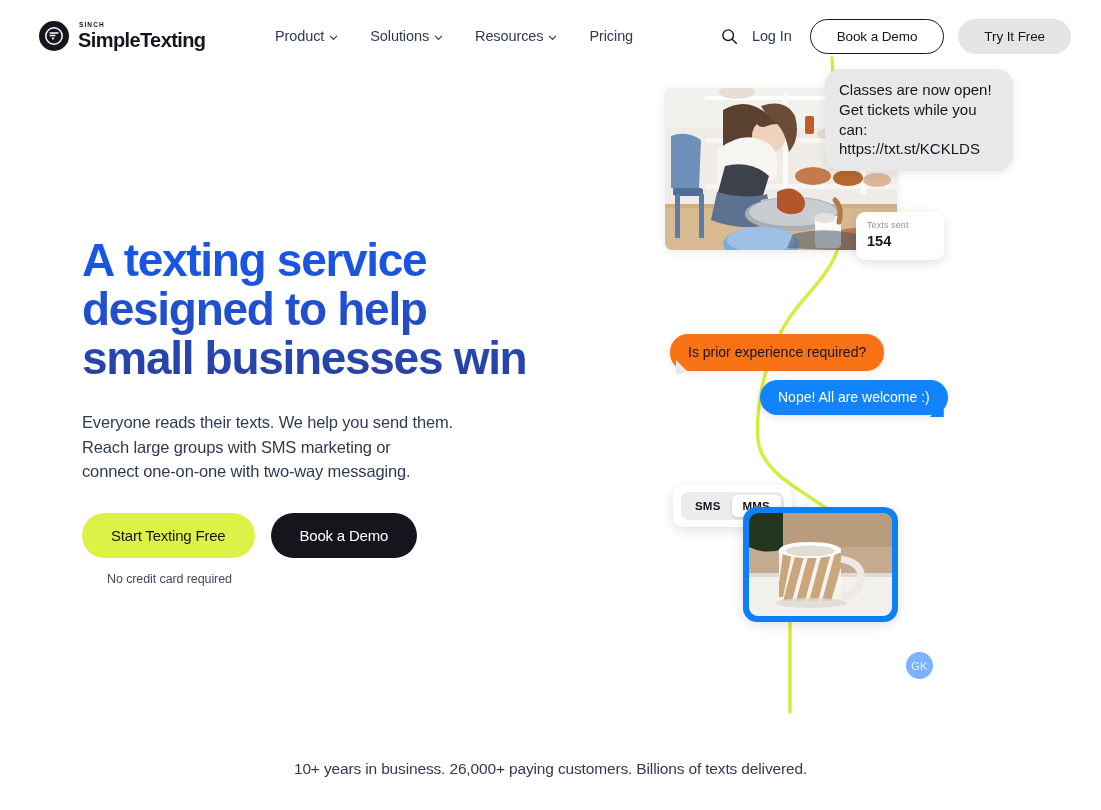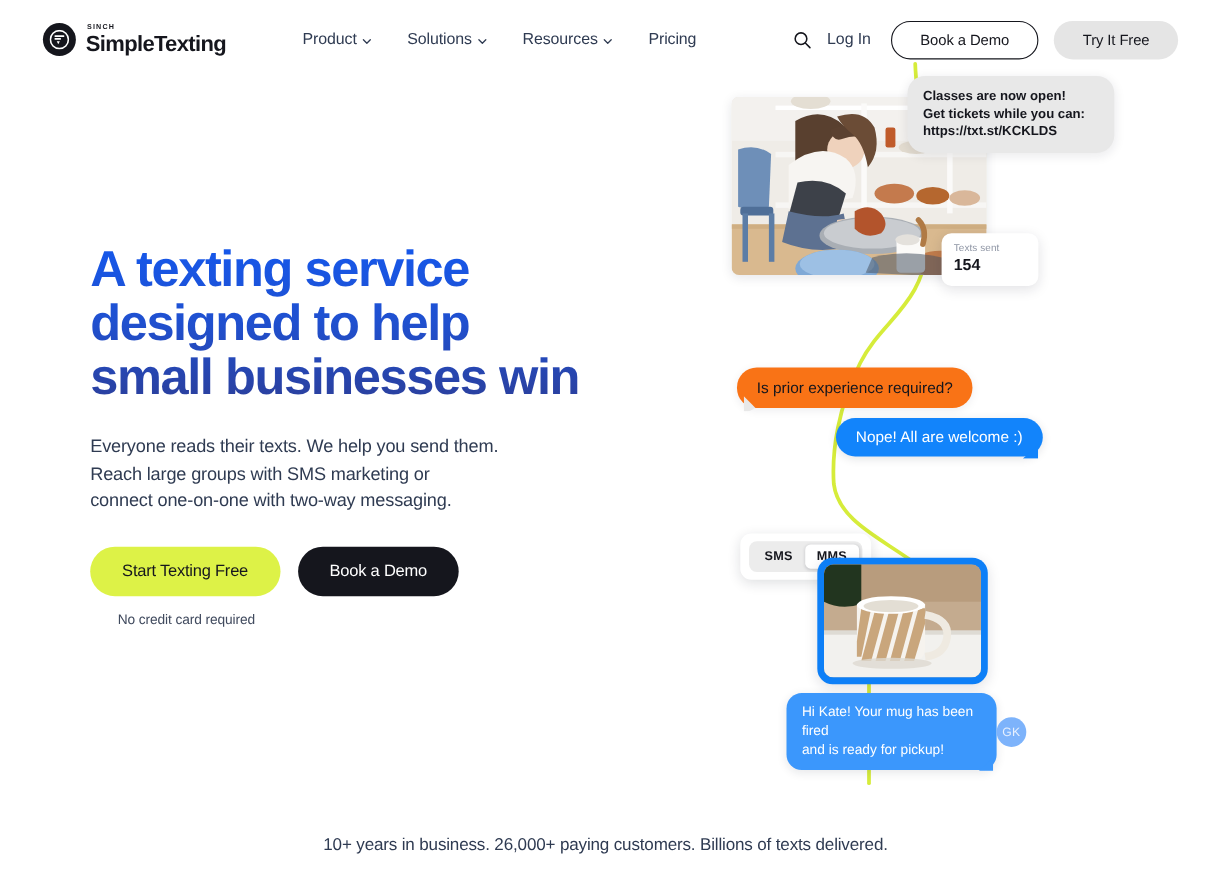--- a/index.html
+++ b/index.html
@@ -67,21 +67,21 @@
     background:transparent; cursor:pointer; font-weight:500;
     letter-spacing:-0.1px;
   }
   .btn-lime {
     background:#e5e5e5; border:none; border-radius:100px;
     padding:10px 26px; font-size:13.5px; color:#15161d;
     cursor:pointer; font-weight:500; letter-spacing:-0.1px;
   }
 
   
-  .hero-left { position:absolute; left:82px; top:220px; width:540px; }
+  .hero-left { position:absolute; left:82px; top:236px; width:540px; }
   .hero-title {
     font-size:46px; line-height:1.06; font-weight:bold;
     letter-spacing:-1.3px;
     background:linear-gradient(180deg,#1558ec 0%,#2050cf 50%,#2b3f9c 100%);
     -webkit-background-clip:text; background-clip:text;
     -webkit-text-fill-color:transparent; color:#1f4fd8;
     white-space:pre-line;
   }
   .hero-sub {
     margin-top:28px; font-size:16.5px; line-height:1.48;
@@ -112,24 +112,23 @@
     border-radius:7px; overflow:hidden;
     box-shadow:0 2px 10px rgba(20,25,45,0.10);
   }
   .photo .sky { position:absolute; inset:0; background:#e9e6e1; }
   .photo svg { position:absolute; inset:0; }
 
   .bubble-grey-top {
     position:absolute; left:205px; top:29px; width:188px;
     background:#e8e8e8; border-radius:16px;
     padding:11px 14px 12px 14px;
-    font-size:12px; line-height:1.32; color:#15161d;
+    font-size:15px; line-height:1.32; color:#15161d;
     white-space:pre-line;
     box-shadow:0 2px 10px rgba(20,25,45,0.09);
-    font-weight:bold;
   }
 
   .card-stat {
     position:absolute; left:236px; top:172px; width:88px; height:48px;
     background:#ffffff; border-radius:9px;
     box-shadow:0 3px 12px rgba(20,25,45,0.13);
     padding:8px 11px;
   }
   .card-stat .lbl { font-size:9px; color:#8e95a4; letter-spacing:0.1px; }
   .card-stat .val { font-size:14.5px; font-weight:bold; color:#15161d; margin-top:3px; }
@@ -396,19 +395,17 @@
         </g>
         <ellipse cx="61" cy="37" rx="31" ry="8" fill="#ffffff"></ellipse>
         <ellipse cx="61" cy="38" rx="25" ry="5.5" fill="#e3ded4"></ellipse>
 
         <path d="M92 46 q22 4 20 20 q-2 16 -20 18" fill="none" stroke="#efeae1" stroke-width="7"></path>
         <ellipse cx="62" cy="90" rx="36" ry="5" fill="#ddd9d1" opacity="0.8"></ellipse>
       </svg>
     </div>
   </div>
 
-  <div class="bubble-blue-b">Hi Kate! Your mug has been fired
-and is ready for pickup!</div>
 
   <div class="avatar">GK</div>
 </div>
 
 <div class="strip">10+ years in business. 26,000+ paying customers. Billions of texts delivered.</div>
 
 </body></html>

